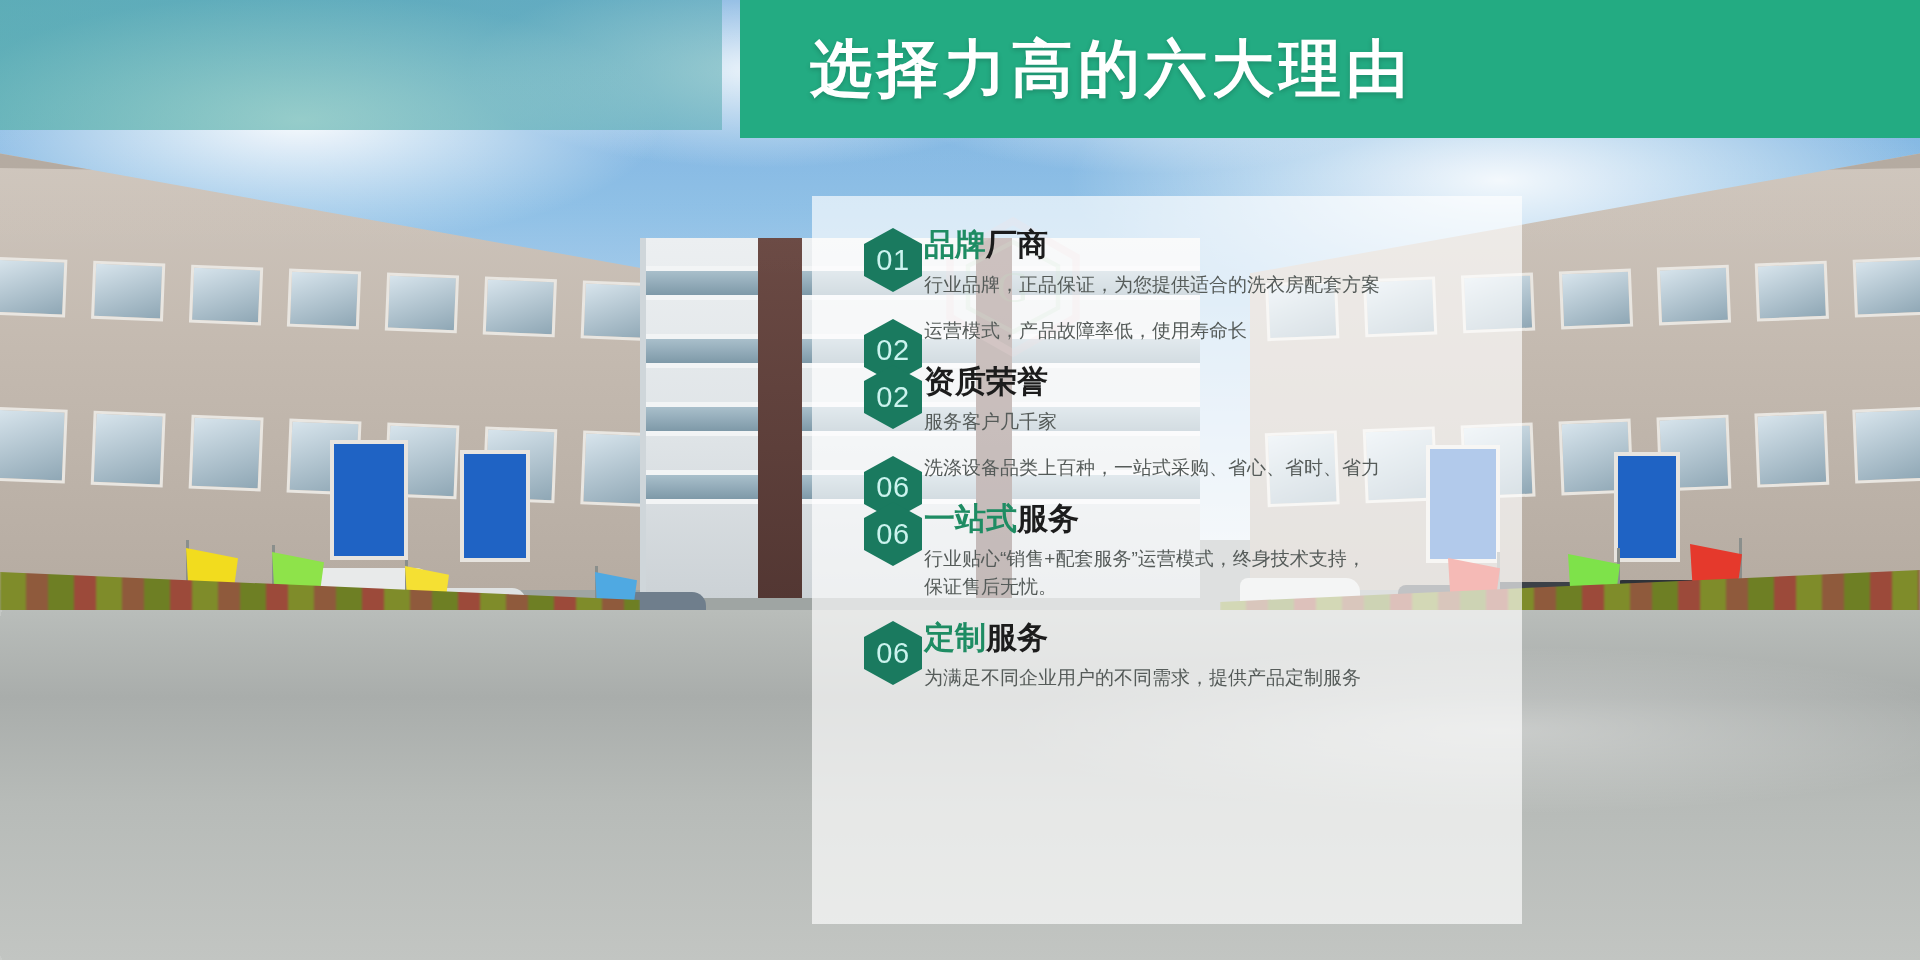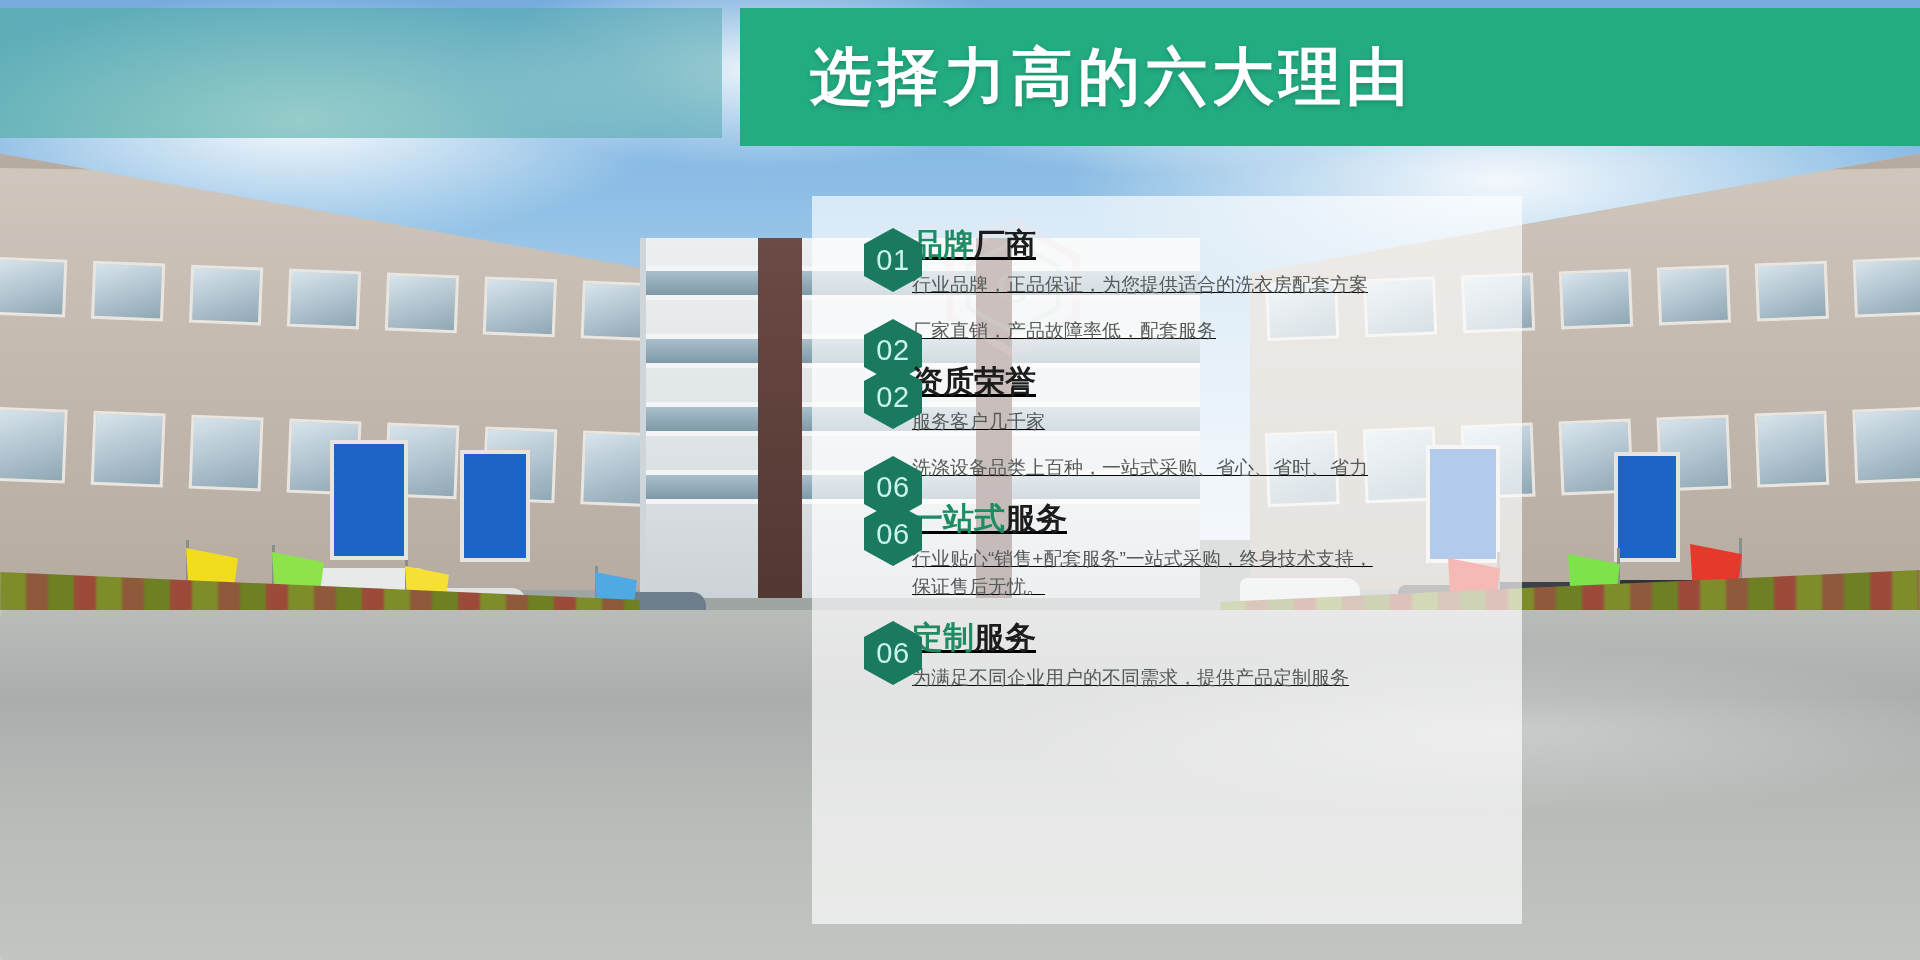--- a/index.html
+++ b/index.html
@@ -117,21 +117,21 @@
   .car{ position:absolute; border-radius:8px 14px 6px 6px; }
 
   
   #photo:after{
     content:""; position:absolute; inset:0;
     background:linear-gradient(rgba(255,255,255,.05),rgba(255,255,255,0) 30%);
     pointer-events:none;
   }
 
   
-  #header{ position:absolute; left:0; top:8px; width:1920px; height:138px; }
+  #header{ position:absolute; left:0; top:0; width:1920px; height:138px; }
   #header-left{
     position:absolute; left:0; top:0; width:722px; height:130px;
     background:linear-gradient(100deg, rgba(78,173,160,.62), rgba(86,170,175,.55));
     mix-blend-mode:normal;
   }
   #header-bar{
     position:absolute; left:740px; top:0; width:1180px; height:138px;
     background:#23ab82;
   }
   #header-title{
@@ -152,21 +152,21 @@
   .item .badge{
     position:absolute; left:0; top:2px; width:58px; height:64px;
     background:#1a7a5f;
     clip-path:polygon(50% 0,100% 25%,100% 75%,50% 100%,0 75%,0 25%);
     display:flex; align-items:center; justify-content:center;
   }
   .item .badge span{
     color:#cbf3ee; font-size:29px; font-weight:500; letter-spacing:.5px;
     font-family:"Liberation Sans",sans-serif;
   }
-  .item .body{ padding-left:48px;text-decoration:underline; }
+  .item .body{ padding-left:60px; }
   .item .title{
     font-size:31px; font-weight:bold; line-height:1.22;
     font-family:"DejaVu Sans","Liberation Sans",sans-serif;
     white-space:nowrap;
   }
   .item .title .hi{ color:#1e8c63; }
   .item .title .lo{ color:#1c1c1c; }
   .item .desc{
     margin-top:7px; font-size:19px; line-height:1.48; color:#555b59;
     font-family:"Liberation Sans","DejaVu Sans",sans-serif;
@@ -301,21 +301,21 @@
         </div>
       </div>
     </div>
 
     <div class="item">
       <div class="badge">
         <span>02</span>
       </div>
       <div class="body">
         <div class="desc">
-          <div>厂家直销，产品故障率低，配套服务</div>
+          <div>运营模式，产品故障率低，使用寿命长</div>
         </div>
       </div>
     </div>
 
     <div class="item">
       <div class="badge">
         <span>02</span>
       </div>
       <div class="body">
         <div class="title">
@@ -340,21 +340,21 @@
 
     <div class="item">
       <div class="badge">
         <span>06</span>
       </div>
       <div class="body">
         <div class="title">
           <span class="hi">一站式</span><span class="lo">服务</span>
         </div>
         <div class="desc">
-          <div>行业贴心“销售+配套服务”一站式采购，终身技术支持，</div>
+          <div>行业贴心“销售+配套服务”运营模式，终身技术支持，</div>
           <div>保证售后无忧。</div>
         </div>
       </div>
     </div>
 
     <div class="item">
       <div class="badge">
         <span>06</span>
       </div>
       <div class="body">

